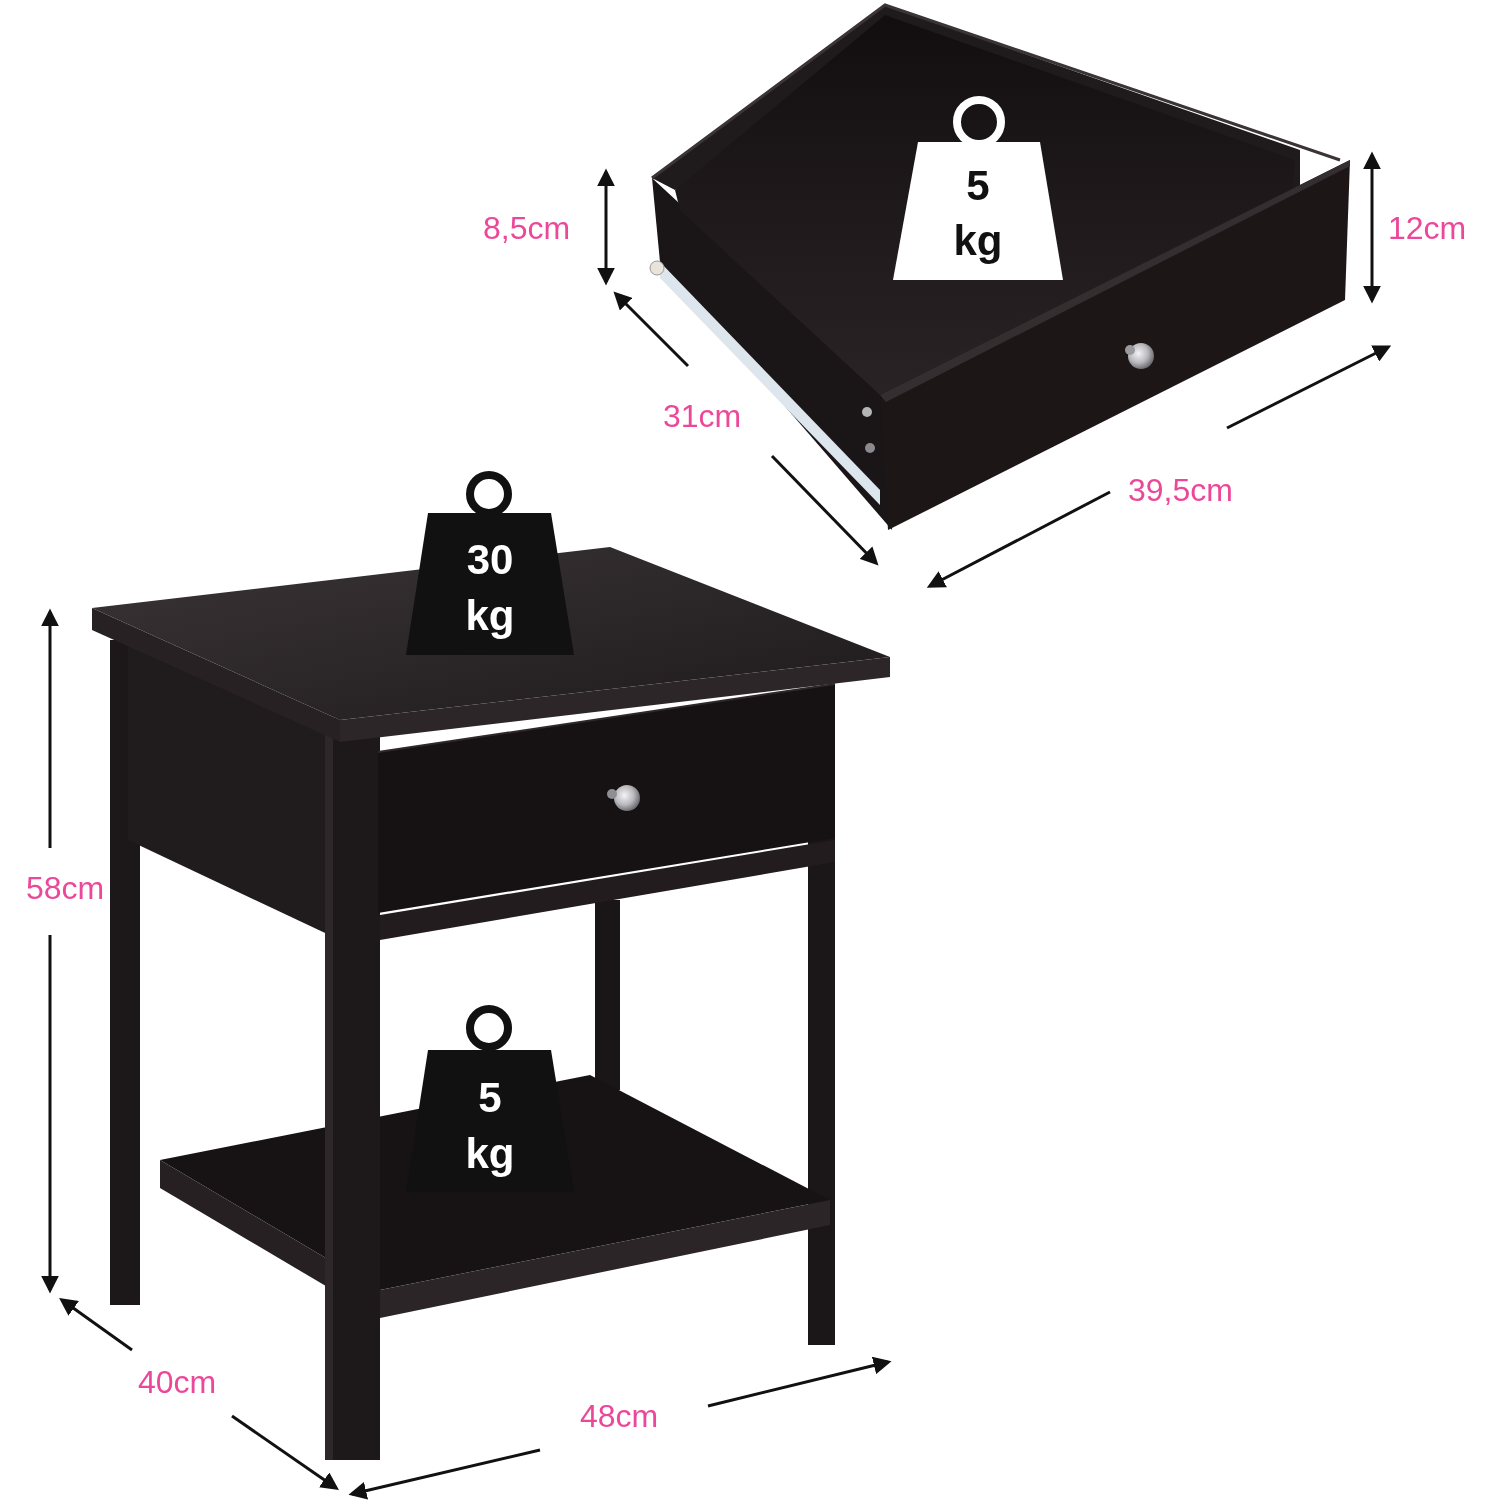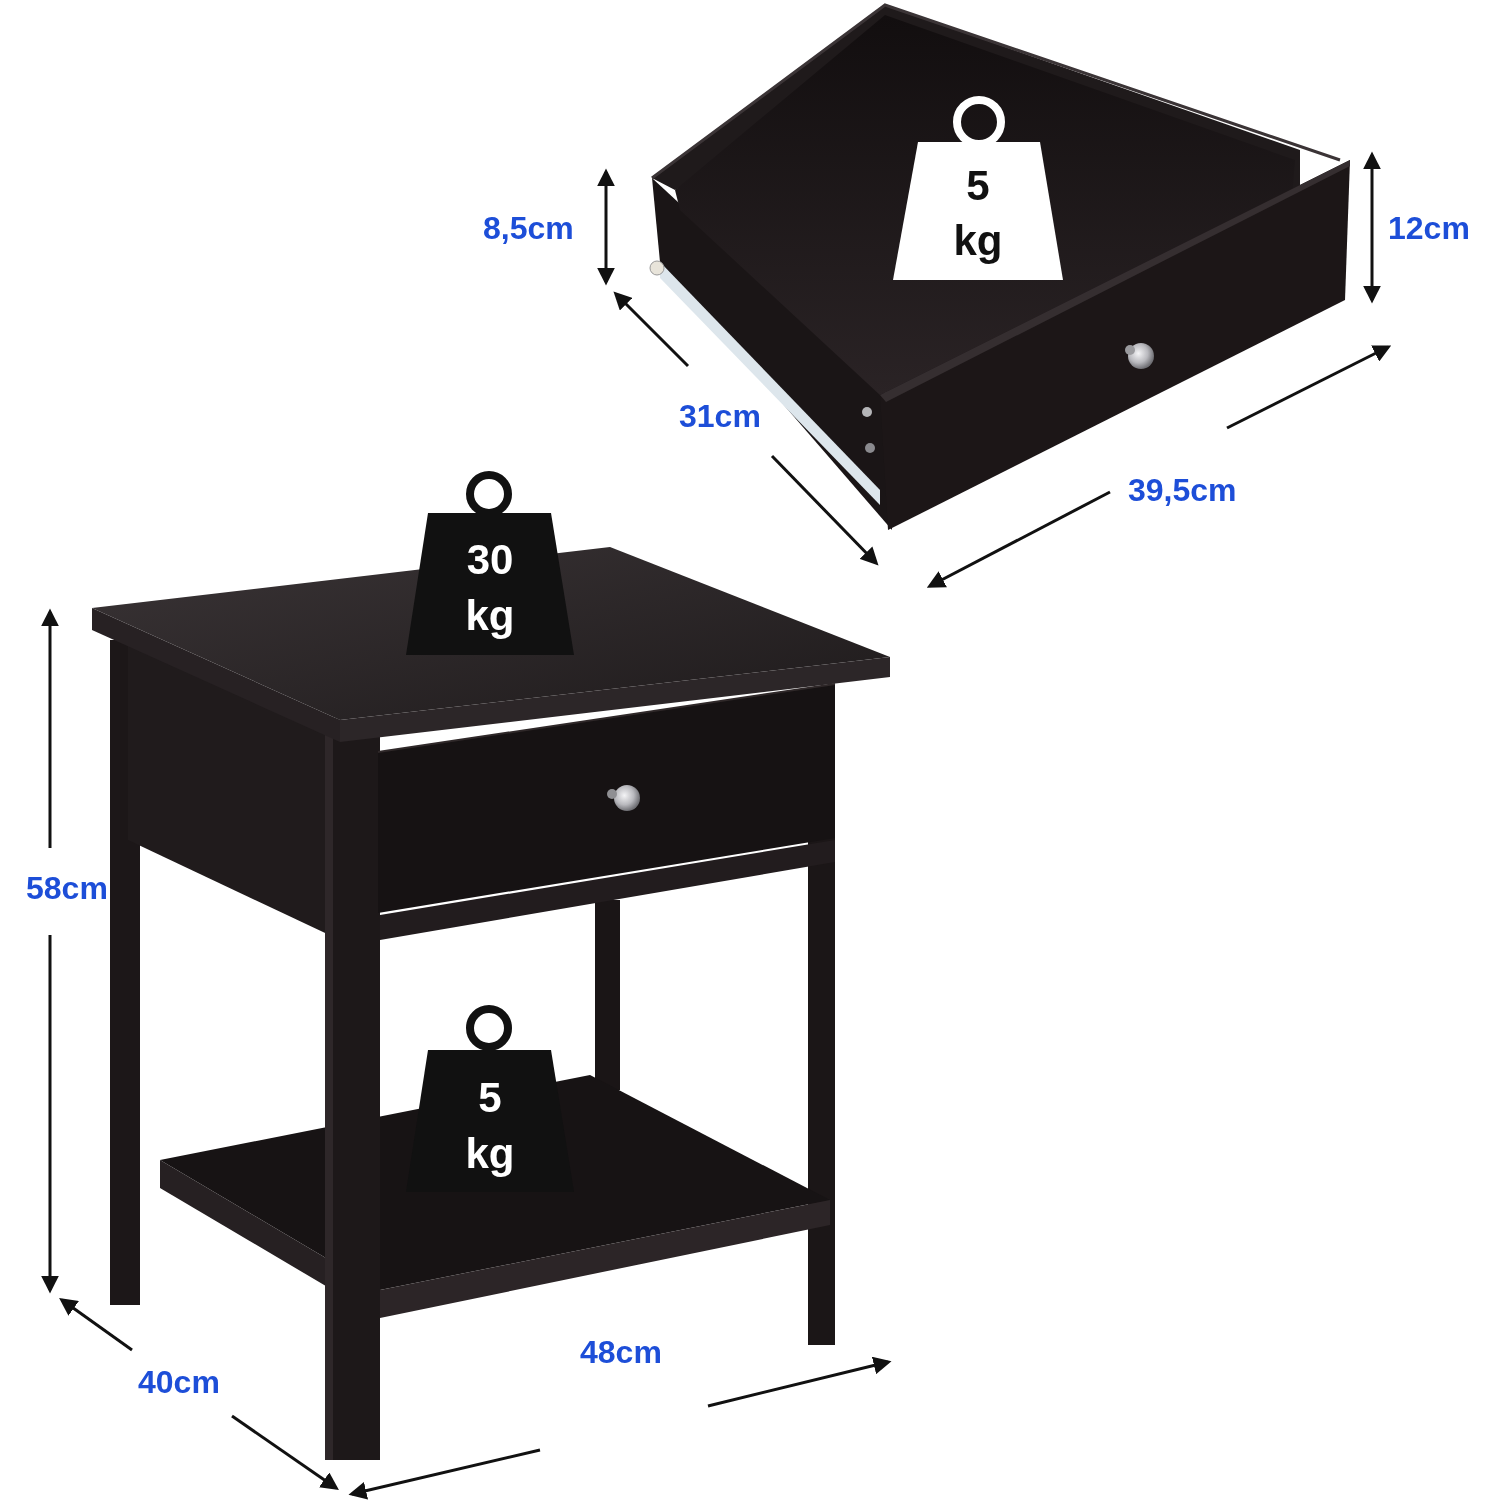--- a/index.html
+++ b/index.html
@@ -1,18 +1,18 @@
 <!DOCTYPE html>
 <html><head>
 <meta charset="utf-8">
 <style>
   html, body { margin:0; padding:0; background:#ffffff; }
   body { width:1493px; height:1500px; position:relative; overflow:hidden; font-family:"Liberation Sans", sans-serif; }
   svg.scene { position:absolute; left:0; top:0; }
-  .lbl { position:absolute; font-family:"Liberation Sans", sans-serif; font-weight:bold; color:#1d4ed8; font-size:32px; line-height:1; white-space:nowrap; }
+  .lbl { position:absolute; font-family:"Liberation Sans", sans-serif; font-weight:normal; color:#ec4899; font-size:32px; line-height:1; white-space:nowrap; }
   .wtxt { font-family:"Liberation Sans", sans-serif; font-weight:bold; text-anchor:middle; }
 </style>
 </head>
 <body>
 
 <svg class="scene" width="1493" height="1500" viewBox="0 0 1493 1500" xmlns="http://www.w3.org/2000/svg">
   <defs>
     <marker id="ah" viewBox="0 0 10 10" refX="8" refY="5" markerWidth="6" markerHeight="6" orient="auto-start-reverse">
       <path d="M0,0 L10,5 L0,10 z" fill="#111"></path>
     </marker>
@@ -115,17 +115,17 @@
   <line x1="50" y1="848" x2="50" y2="612" stroke="#111" stroke-width="3" marker-end="url(#ah)"></line>
   <line x1="50" y1="935" x2="50" y2="1290" stroke="#111" stroke-width="3" marker-end="url(#ah)"></line>
   <line x1="132" y1="1350" x2="62" y2="1300" stroke="#111" stroke-width="3" marker-end="url(#ah)"></line>
   <line x1="232" y1="1416" x2="336" y2="1488" stroke="#111" stroke-width="3" marker-end="url(#ah)"></line>
   <line x1="708" y1="1406" x2="888" y2="1362" stroke="#111" stroke-width="3" marker-end="url(#ah)"></line>
   <line x1="540" y1="1450" x2="352" y2="1494" stroke="#111" stroke-width="3" marker-end="url(#ah)"></line>
 </svg>
 
 <div class="lbl" style="left:483px; top:212px;">8,5cm</div>
 <div class="lbl" style="left:1388px; top:212px;">12cm</div>
-<div class="lbl" style="left:663px; top:400px;margin-left:16px;">31cm</div>
+<div class="lbl" style="left:663px; top:400px;">31cm</div>
 <div class="lbl" style="left:1128px; top:450px;margin-top:24px;">39,5cm</div>
 <div class="lbl" style="left:0px; top:872px;padding-left:26px;">58cm</div>
 <div class="lbl" style="left:138px; top:1366px;">40cm</div>
-<div class="lbl" style="left:580px; top:1336px;">48cm</div>
+<div class="lbl" style="left:580px; top:1400px;">48cm</div>
 
 </body></html>

